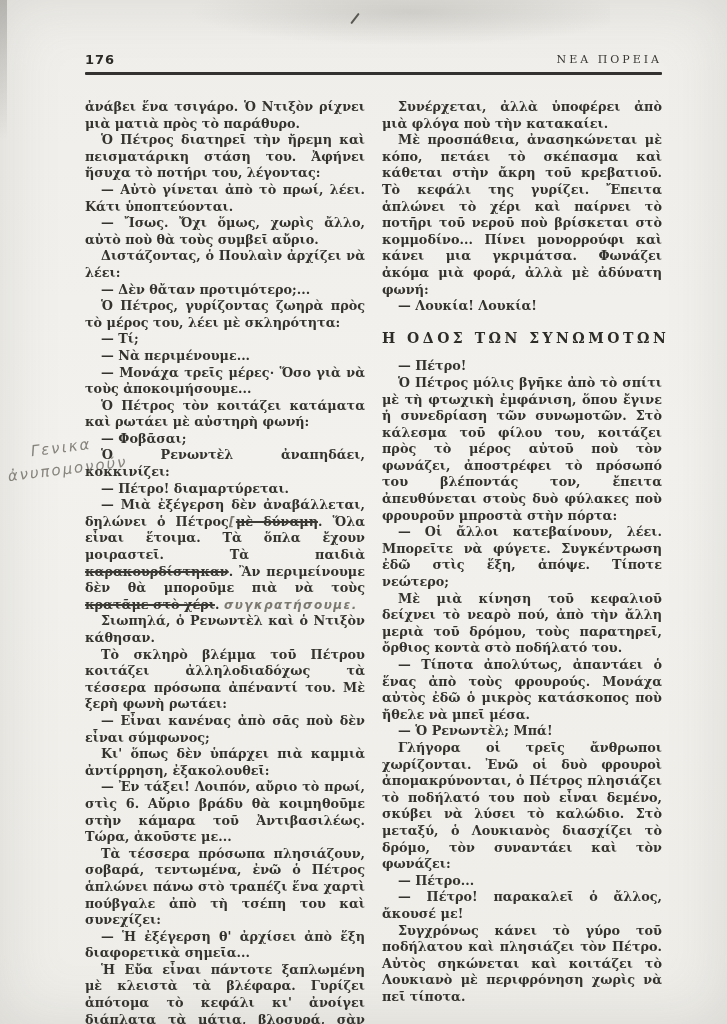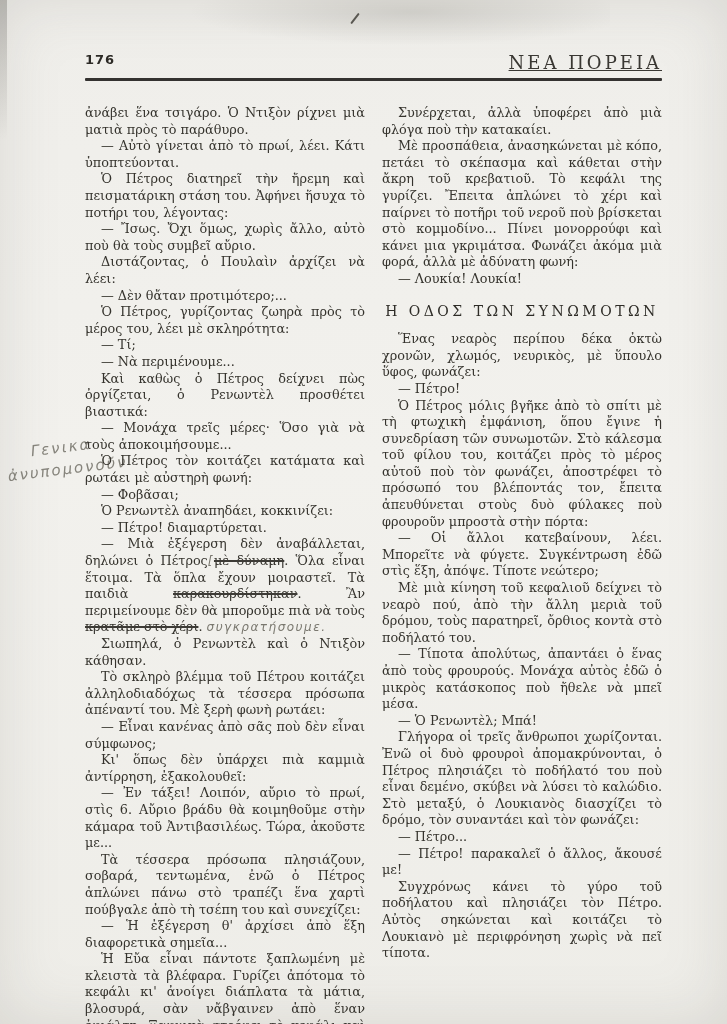--- a/index.html
+++ b/index.html
@@ -21,38 +21,38 @@
   }
   .edge-left{
     position:absolute;left:0;top:0;width:7px;height:140px;
     background:linear-gradient(180deg,rgba(80,78,72,0.30),rgba(80,78,72,0));
   }
   .ink-tick{
     position:absolute;left:354px;top:12px;width:2px;height:13px;
     background:#5a5852;transform:rotate(38deg);border-radius:1px;
   }
   .content{position:absolute;left:85px;top:52px;width:577px;}
-  .header{display:flex;justify-content:space-between;align-items:flex-start;}
+  .header{display:flex;justify-content:space-between;align-items:center;}
   .page-num{
     font-family:"DejaVu Sans", sans-serif;font-weight:bold;
     font-size:13px;letter-spacing:1px;color:#2c2a26;
   }
-  .journal{letter-spacing:3px;font-size:18px;color:#3a3833;text-decoration:underline;}
+  .journal{letter-spacing:3px;font-size:11px;color:#3a3833;}
   .rule{height:3px;background:#343230;margin-top:5px;border-radius:1px;}
   .columns{display:flex;gap:17px;margin-top:24px;}
   .col{
     width:280px;font-size:12.8px;line-height:16.6px;
     text-align:justify;color:#35332d;
     hyphens:none;
   }
-  .para{margin:0;text-indent:16px;}
+  .para{margin:0;text-indent:16px;font-weight:bold;}
   .para.ni{text-indent:0;}
   .sec-heading{
     text-align:center;font-size:14px;letter-spacing:3.5px;
-    margin:15px 0 12px 0;color:#2e2c27;white-space:nowrap;
+    margin:15px 0 12px 0;color:#2e2c27;white-space:nowrap;font-weight:bold;
   }
   .pl{}
   .st{
     text-decoration:line-through;
     text-decoration-thickness:2px;
     text-decoration-color:#3d3b36;
   }
   .hd{
     font-family:"DejaVu Sans", sans-serif;font-style:italic;
     color:#7a786f;letter-spacing:1.5px;font-size:12px;
@@ -83,50 +83,48 @@
   <div class="content">
     <div class="header">
       <span class="page-num">176</span>
       <span class="journal">ΝΕΑ ΠΟΡΕΙΑ</span>
     </div>
     <div class="rule"></div>
 
     <div class="columns">
       <div class="col">
           <p class="para ni"><span class="pl">ἀνάβει ἕνα τσιγάρο. Ὁ Ντιξὸν ρίχνει μιὰ ματιὰ πρὸς τὸ παράθυρο.</span></p>
+          <p class="para"><span class="pl">Ὁ Πέτρος διατηρεῖ τὴν ἤρεμη καὶ πεισματάρικη στάση του. Ἀφήνει ἥσυχα τὸ ποτήρι του, λέγοντας:</span></p>
           <p class="para"><span class="pl">— Αὐτὸ γίνεται ἀπὸ τὸ πρωί, λέει. Κάτι ὑποπτεύονται.</span></p>
-          <p class="para"><span class="pl">Ὁ Πέτρος διατηρεῖ τὴν ἤρεμη καὶ πεισματάρικη στάση του. Ἀφήνει ἥσυχα τὸ ποτήρι του, λέγοντας:</span></p>
           <p class="para"><span class="pl">— Ἴσως. Ὄχι ὅμως, χωρὶς ἄλλο, αὐτὸ ποὺ θὰ τοὺς συμβεῖ αὔριο.</span></p>
           <p class="para"><span class="pl">Διστάζοντας, ὁ Πουλαὶν ἀρχίζει νὰ λέει:</span></p>
           <p class="para"><span class="pl">— Δὲν θἄταν προτιμότερο;...</span></p>
           <p class="para"><span class="pl">Ὁ Πέτρος, γυρίζοντας ζωηρὰ πρὸς τὸ μέρος του, λέει μὲ σκληρότητα:</span></p>
           <p class="para"><span class="pl">— Τί;</span></p>
           <p class="para"><span class="pl">— Νὰ περιμένουμε...</span></p>
-          <p class="para"><span class="pl">Καὶ καθὼς ὁ Πέτρος δείχνει πὼς ὀργίζεται, ὁ Ρενωντὲλ προσθέτει βιαστικά:</span></p>
           <p class="para"><span class="pl">— Μονάχα τρεῖς μέρες· Ὅσο γιὰ νὰ τοὺς ἀποκοιμήσουμε...</span></p>
           <p class="para"><span class="pl">Ὁ Πέτρος τὸν κοιτάζει κατάματα καὶ ρωτάει μὲ αὐστηρὴ φωνή:</span></p>
           <p class="para"><span class="pl">— Φοβᾶσαι;</span></p>
           <p class="para"><span class="pl">Ὁ Ρενωντὲλ ἀναπηδάει, κοκκινίζει:</span></p>
           <p class="para"><span class="pl">— Πέτρο! διαμαρτύρεται.</span></p>
           <p class="para"><span class="pl">— Μιὰ ἐξέγερση δὲν ἀναβάλλεται, δηλώνει ὁ Πέτρος</span><span class="hd">[</span><span class="st">μὲ δύναμη</span><span class="pl">. Ὅλα εἶναι ἕτοιμα. Τὰ ὅπλα ἔχουν μοιραστεῖ. Τὰ παιδιὰ </span><span class="st">καρακουρδίστηκαν</span><span class="pl">. Ἂν περιμείνουμε δὲν θὰ μποροῦμε πιὰ νὰ τοὺς </span><span class="st">κρατᾶμε στὸ χέρι</span><span class="pl">. </span><span class="hd">συγκρατήσουμε.</span></p>
           <p class="para"><span class="pl">Σιωπηλά, ὁ Ρενωντὲλ καὶ ὁ Ντιξὸν κάθησαν.</span></p>
           <p class="para"><span class="pl">Τὸ σκληρὸ βλέμμα τοῦ Πέτρου κοιτάζει ἀλληλοδιαδόχως τὰ τέσσερα πρόσωπα ἀπέναντί του. Μὲ ξερὴ φωνὴ ρωτάει:</span></p>
           <p class="para"><span class="pl">— Εἶναι κανένας ἀπὸ σᾶς ποὺ δὲν εἶναι σύμφωνος;</span></p>
           <p class="para"><span class="pl">Κι' ὅπως δὲν ὑπάρχει πιὰ καμμιὰ ἀντίρρηση, ἐξακολουθεῖ:</span></p>
           <p class="para"><span class="pl">— Ἐν τάξει! Λοιπόν, αὔριο τὸ πρωί, στὶς 6. Αὔριο βράδυ θὰ κοιμηθοῦμε στὴν κάμαρα τοῦ Ἀντιβασιλέως. Τώρα, ἀκοῦστε με...</span></p>
           <p class="para"><span class="pl">Τὰ τέσσερα πρόσωπα πλησιάζουν, σοβαρά, τεντωμένα, ἐνῶ ὁ Πέτρος ἁπλώνει πάνω στὸ τραπέζι ἕνα χαρτὶ πούβγαλε ἀπὸ τὴ τσέπη του καὶ συνεχίζει:</span></p>
           <p class="para"><span class="pl">— Ἡ ἐξέγερση θ' ἀρχίσει ἀπὸ ἕξη διαφορετικὰ σημεῖα...</span></p>
           <p class="para"><span class="pl">Ἡ Εὔα εἶναι πάντοτε ξαπλωμένη μὲ κλειστὰ τὰ βλέφαρα. Γυρίζει ἀπότομα τὸ κεφάλι κι' ἀνοίγει διάπλατα τὰ μάτια, βλοσυρά, σὰν νἄβγαινεν ἀπὸ ἕναν ἐφιάλτη. Ξαφνικὰ στρέφει τὸ κεφάλι καὶ βγάζει μιὰ κραυγή:</span></p>
         </div>
       <div class="col">
           <p class="para"><span class="pl">Συνέρχεται, ἀλλὰ ὑποφέρει ἀπὸ μιὰ φλόγα ποὺ τὴν κατακαίει.</span></p>
           <p class="para"><span class="pl">Μὲ προσπάθεια, ἀνασηκώνεται μὲ κόπο, πετάει τὸ σκέπασμα καὶ κάθεται στὴν ἄκρη τοῦ κρεβατιοῦ. Τὸ κεφάλι της γυρίζει. Ἔπειτα ἁπλώνει τὸ χέρι καὶ παίρνει τὸ ποτῆρι τοῦ νεροῦ ποὺ βρίσκεται στὸ κομμοδίνο... Πίνει μονορρούφι καὶ κάνει μια γκριμάτσα. Φωνάζει ἀκόμα μιὰ φορά, ἀλλὰ μὲ ἀδύνατη φωνή:</span></p>
           <p class="para"><span class="pl">— Λουκία! Λουκία!</span></p>
           <div class="sec-heading">Η ΟΔΟΣ ΤΩΝ ΣΥΝΩΜΟΤΩΝ</div>
-          <p class="para"><span class="pl">Ἕνας νεαρὸς περίπου δέκα ὀκτὼ χρονῶν, χλωμός, νευρικὸς, μὲ ὕπουλο ὕφος, φωνάζει:</span></p>
           <p class="para"><span class="pl">— Πέτρο!</span></p>
           <p class="para"><span class="pl">Ὁ Πέτρος μόλις βγῆκε ἀπὸ τὸ σπίτι μὲ τὴ φτωχικὴ ἐμφάνιση, ὅπου ἔγινε ἡ συνεδρίαση τῶν συνωμοτῶν. Στὸ κάλεσμα τοῦ φίλου του, κοιτάζει πρὸς τὸ μέρος αὐτοῦ ποὺ τὸν φωνάζει, ἀποστρέφει τὸ πρόσωπό του βλέποντάς τον, ἔπειτα ἀπευθύνεται στοὺς δυὸ φύλακες ποὺ φρουροῦν μπροστὰ στὴν πόρτα:</span></p>
           <p class="para"><span class="pl">— Οἱ ἄλλοι κατεβαίνουν, λέει. Μπορεῖτε νὰ φύγετε. Συγκέντρωση ἐδῶ στὶς ἕξη, ἀπόψε. Τίποτε νεώτερο;</span></p>
           <p class="para"><span class="pl">Μὲ μιὰ κίνηση τοῦ κεφαλιοῦ δείχνει τὸ νεαρὸ πού, ἀπὸ τὴν ἄλλη μεριὰ τοῦ δρόμου, τοὺς παρατηρεῖ, ὄρθιος κοντὰ στὸ ποδήλατό του.</span></p>
           <p class="para"><span class="pl">— Τίποτα ἀπολύτως, ἀπαντάει ὁ ἕνας ἀπὸ τοὺς φρουρούς. Μονάχα αὐτὸς ἐδῶ ὁ μικρὸς κατάσκοπος ποὺ ἤθελε νὰ μπεῖ μέσα.</span></p>
           <p class="para"><span class="pl">— Ὁ Ρενωντὲλ; Μπά!</span></p>
           <p class="para"><span class="pl">Γλήγορα οἱ τρεῖς ἄνθρωποι χωρίζονται. Ἐνῶ οἱ δυὸ φρουροὶ ἀπομακρύνονται, ὁ Πέτρος πλησιάζει τὸ ποδήλατό του ποὺ εἶναι δεμένο, σκύβει νὰ λύσει τὸ καλώδιο. Στὸ μεταξύ, ὁ Λουκιανὸς διασχίζει τὸ δρόμο, τὸν συναντάει καὶ τὸν φωνάζει:</span></p>
           <p class="para"><span class="pl">— Πέτρο...</span></p>
           <p class="para"><span class="pl">— Πέτρο! παρακαλεῖ ὁ ἄλλος, ἄκουσέ με!</span></p>
           <p class="para"><span class="pl">Συγχρόνως κάνει τὸ γύρο τοῦ ποδήλατου καὶ πλησιάζει τὸν Πέτρο. Αὐτὸς σηκώνεται καὶ κοιτάζει τὸ Λουκιανὸ μὲ περιφρόνηση χωρὶς νὰ πεῖ τίποτα.</span></p>

